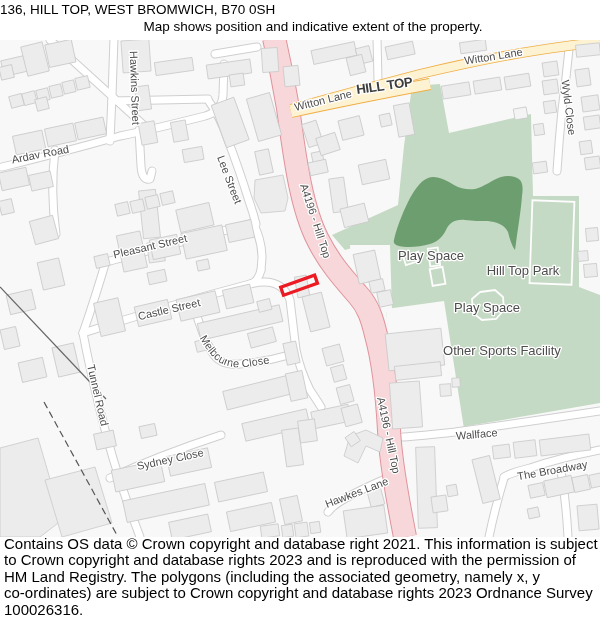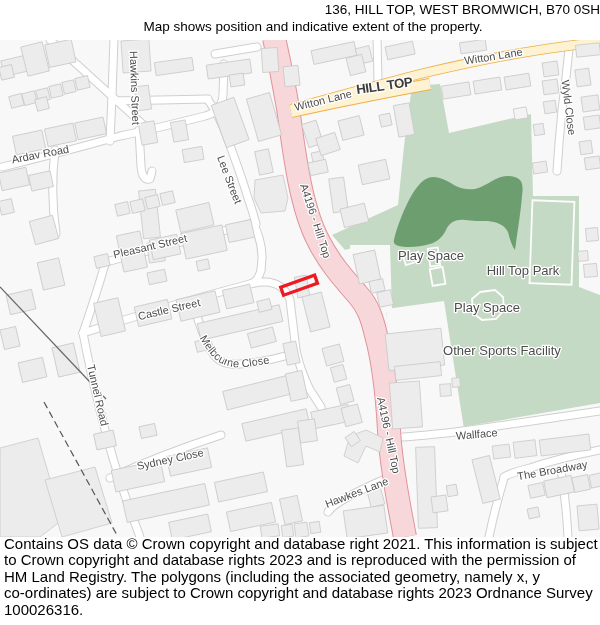--- a/index.html
+++ b/index.html
@@ -1,17 +1,17 @@
 <!DOCTYPE html>
 <html><head>
 <meta charset="utf-8">
 <style>
   html,body{margin:0;padding:0;background:#fff;}
   #page{position:relative;width:600px;height:625px;font-family:"Liberation Sans",sans-serif;overflow:hidden;background:#fff;}
-  #hdr1{position:absolute;top:2px;left:0;width:600px;text-align:right;font-size:13.5px;color:#000;}
+  #hdr1{position:absolute;top:2px;left:0;width:600px;text-align:left;font-size:13.5px;color:#000;}
   #hdr2{position:absolute;top:19px;left:0;width:600px;text-align:center;font-size:13.5px;color:#000;padding-left:13px;}
   #ftr{position:absolute;top:536px;left:4px;width:640px;font-size:15px;line-height:16.4px;color:#000;}
   svg text{font-family:"Liberation Sans",sans-serif;}
 </style>
 </head>
 <body>
 <div id="page">
 
 <div id="hdr1">136, HILL TOP, WEST BROMWICH, B70 0SH</div>
 

